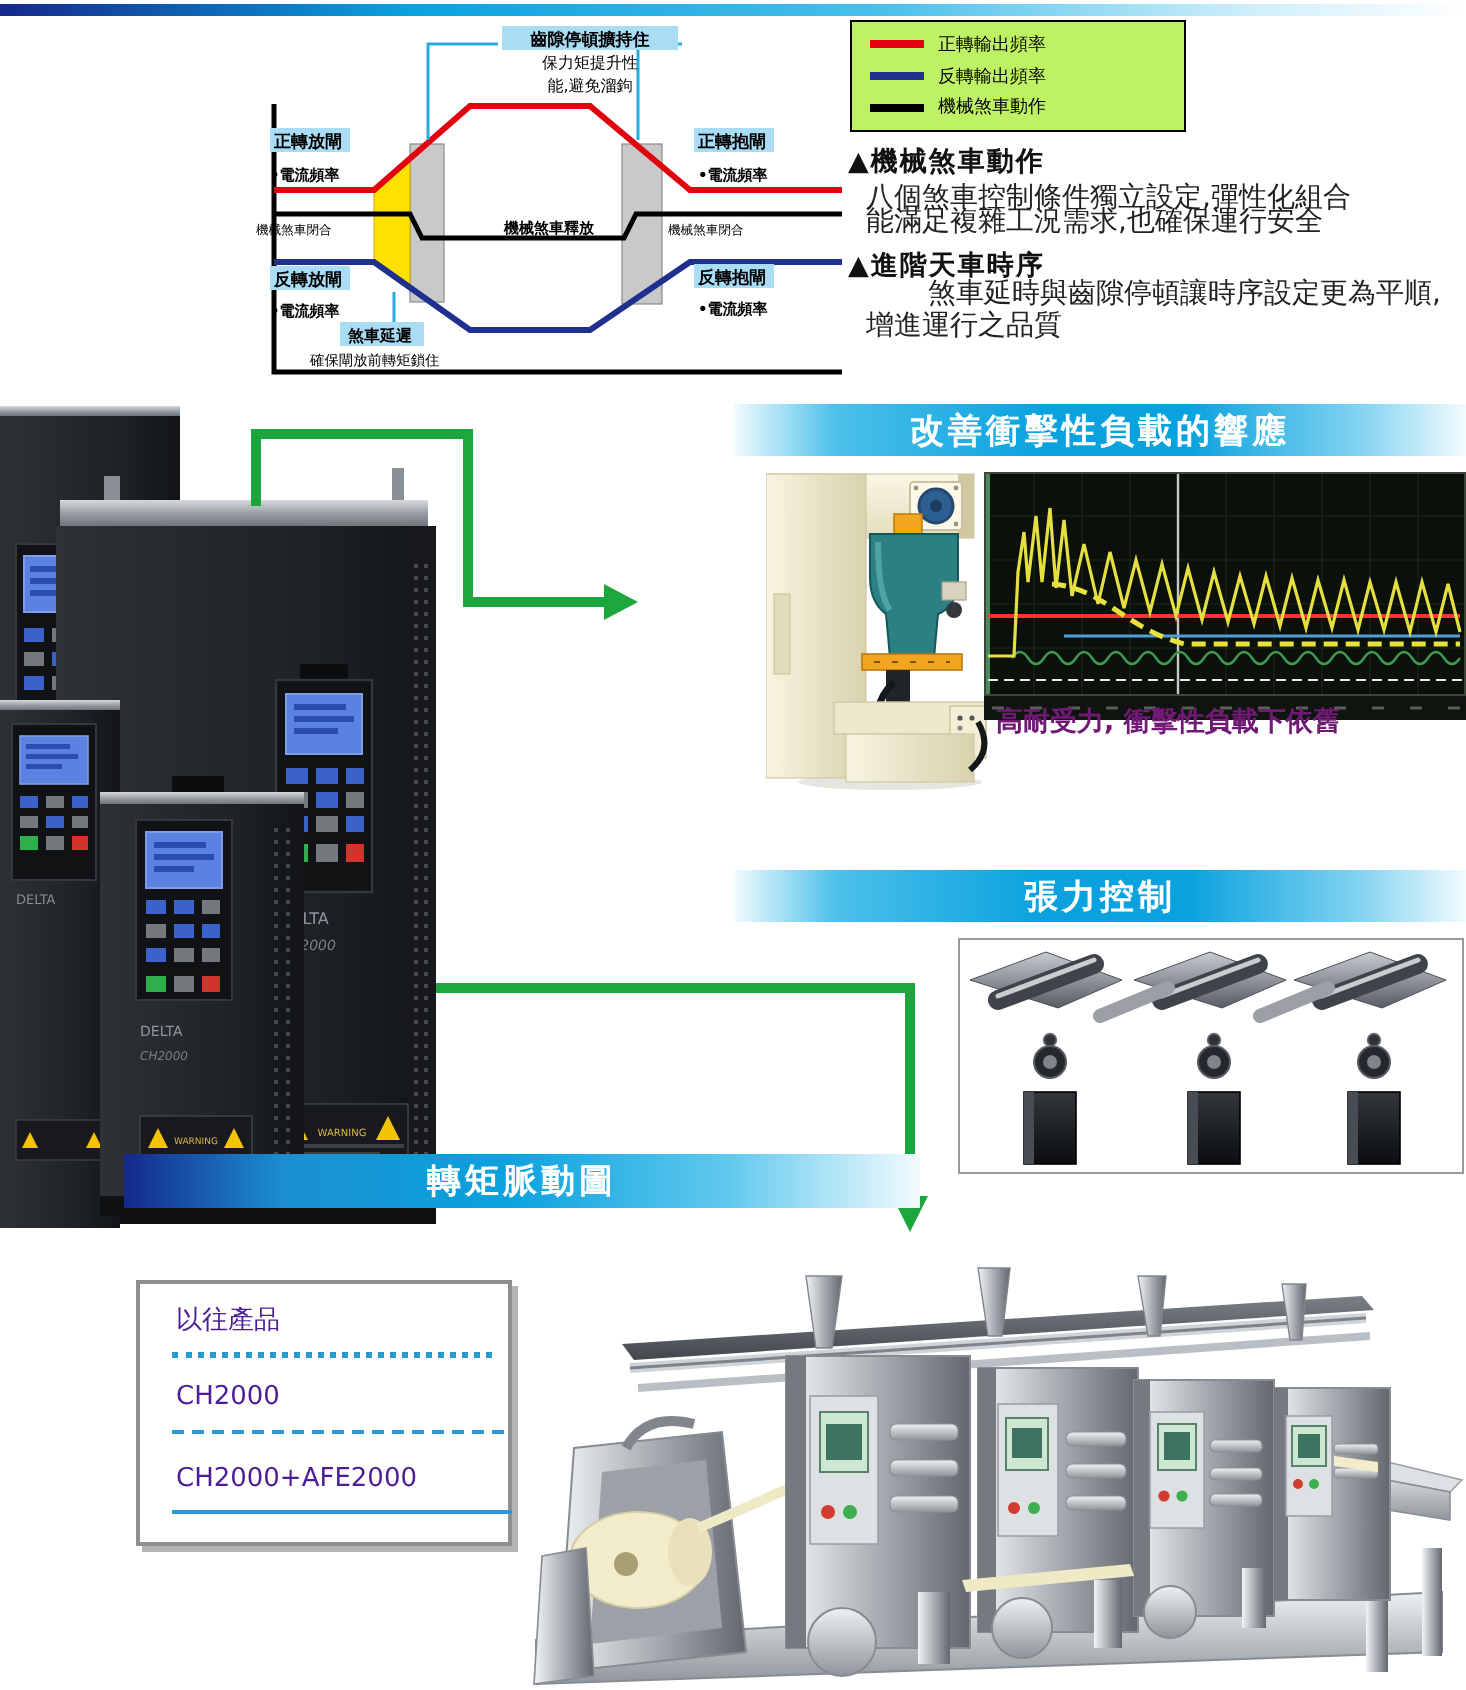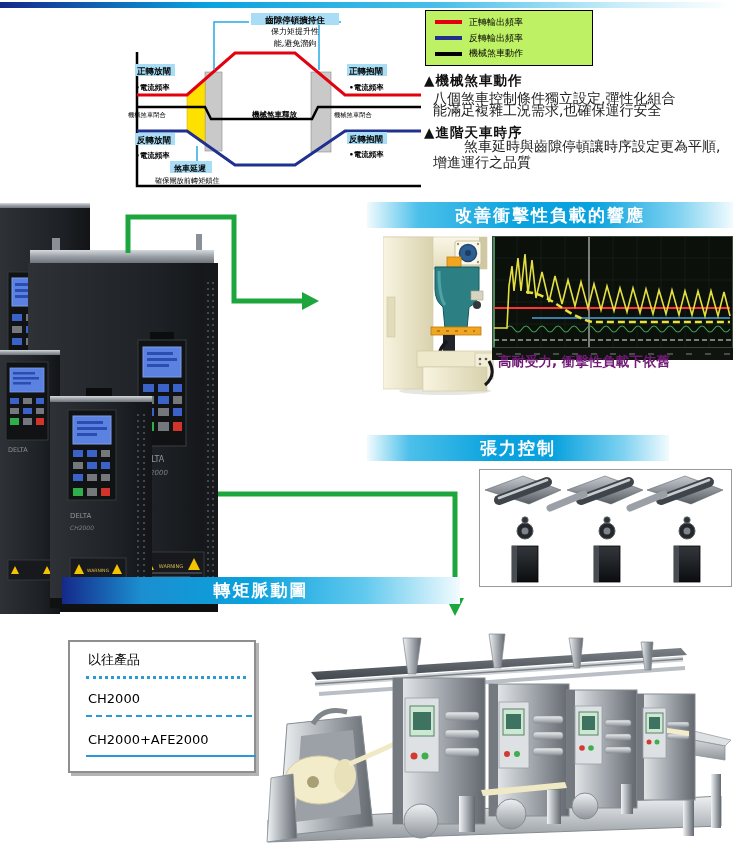--- a/index.html
+++ b/index.html
@@ -31,21 +31,21 @@
   .banner-navy{background:linear-gradient(90deg,#15298a 0%,#1b8fd0 20%,#0aa2de 48%,#62c9ee 76%,#f2fbfe 100%);}
 
   .caption-line{font-size:13.5px;font-weight:600;color:#701a75;line-height:19px;white-space:nowrap;}
 
   
   .tension-frame{left:479px;top:469px;width:253px;height:118px;border:1px solid #999;background:#fff;box-sizing:border-box;}
 
   
   .torque-box{left:68px;top:640px;width:188px;height:133px;background:#fff;
     border:2px solid #8f8f8f;box-shadow:3px 3px 0 #b4b4b4;box-sizing:border-box;}
-  .torque-label{font-size:13px;color:#000000;white-space:nowrap;}
+  .torque-label{font-size:13px;color:#4c1d95;white-space:nowrap;}
   .wave{height:0;}
   .wave-dotted{border-top:3px dotted #2a9ad6;}
   .wave-dashed{border-top:2.5px dashed #2a9ad6;}
   .wave-solid{border-top:2.5px solid #2a9ad6;}
 </style>
 </head>
 <body>
 
 <div id="page">
 
@@ -337,21 +337,21 @@
     <path d="M34,56 C60,58 70,78 100,86 L238,86" fill="none" stroke="#e8e23c" stroke-width="2.5" stroke-dasharray="7,4"></path>
     <polyline points="2,92 15,92 17,50 20,30 22,55 26,22 29,55 33,18 36,58 40,24 44,62 50,36 57,66 63,40 70,68 76,44 83,70 89,46 96,72 102,48 109,74 115,50 122,75 128,52 135,76 141,52 148,77 154,53 161,78 167,54 174,78 180,54 187,79 193,55 200,79 206,55 213,80 219,55 226,80 232,56 238,80" fill="none" stroke="#e5e040" stroke-width="1.6"></polyline>
     <rect x="0" y="112" width="241" height="12" fill="#10140f"></rect>
     <line x1="4" y1="118" x2="239" y2="118" stroke="#5a5f5a" stroke-width="1.5" stroke-dasharray="6,13"></line>
   </svg>
 
   <div class="abs" style="left:498px;top:352px;">
     <div class="caption-line">高耐受力, 衝擊性負載下依舊</div>
   </div>
 
-  <div class="abs banner banner-cyan" style="left:367px;top:435px;width:302px;">張力控制</div>
+  <div class="abs banner banner-cyan" style="left:367px;top:435px;width:366px;">張力控制</div>
 
   <div class="abs tension-frame">
     <svg width="251" height="116" viewBox="0 0 251 116">
       <defs>
         <linearGradient id="gSheet" x1="0" y1="0" x2="0" y2="1">
           <stop offset="0" stop-color="#c6ccd1"></stop>
             <stop offset="1" stop-color="#565c62"></stop>
         </linearGradient>
         <linearGradient id="gBox" x1="0" y1="0" x2="0" y2="1">
           <stop offset="0" stop-color="#33373c"></stop>

